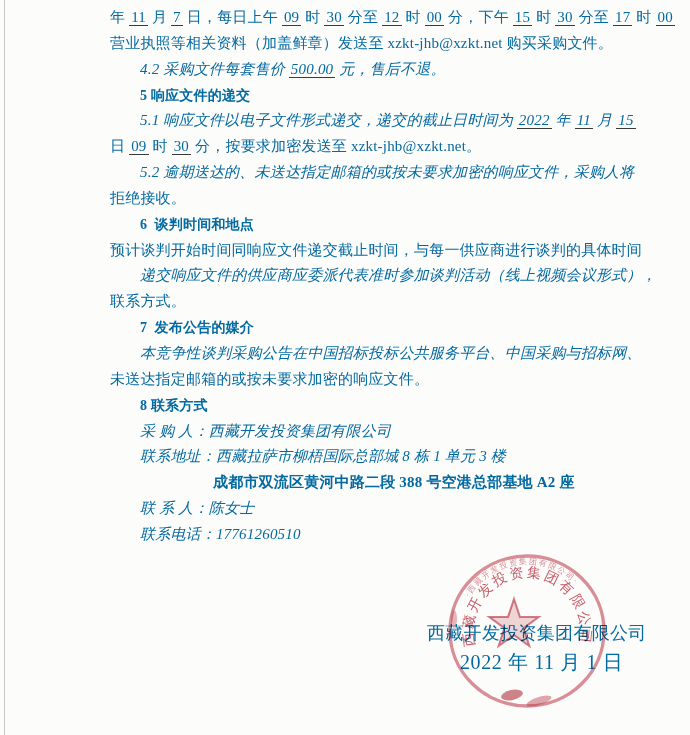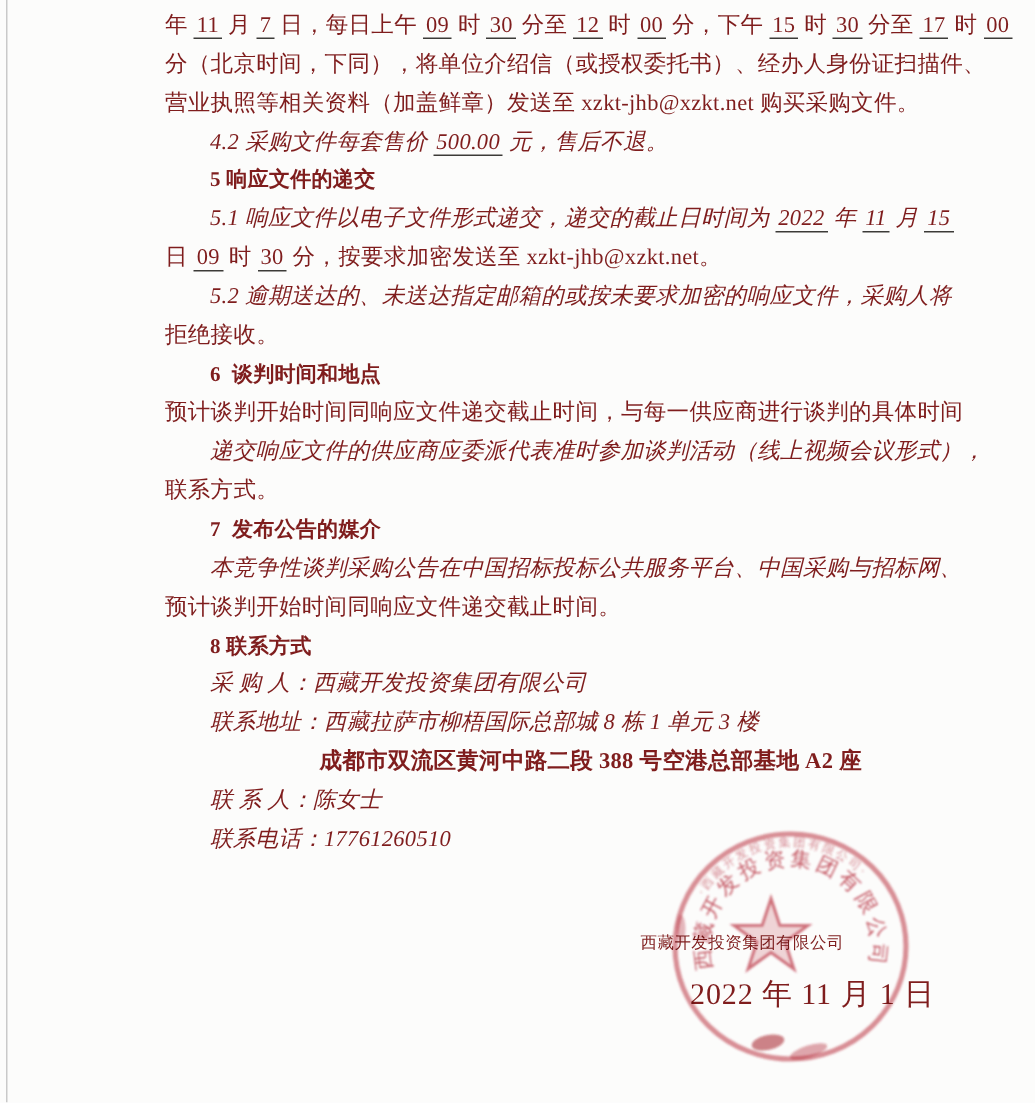--- a/index.html
+++ b/index.html
@@ -8,21 +8,21 @@
     width: 690px;
     height: 735px;
     background: #fcfcfb;
     overflow: hidden;
   }
   .page {
     position: relative;
     width: 690px;
     height: 735px;
     font-family: "Liberation Serif", "DejaVu Serif", serif;
-    color: #7f1d1d;
+    color: #0369a1;
   }
   .scan-edge {
     position: absolute;
     left: 4px;
     top: 0;
     width: 1px;
     height: 735px;
     background: #c9c9c9;
   }
   .text-block {
@@ -42,21 +42,21 @@
   .line.heading { padding-left: 30px; font-weight: bold; font-size: 14px; }
   .line.value-cont { padding-left: 103px; font-weight: bold; }
   .u {
     border-bottom: 1px solid #3c3b38;
     padding: 0 2px;
   }
   .sig-company {
     position: absolute;
     left: 427px;
     top: 621px;
-    font-size: 11px;
+    font-size: 18px;
     letter-spacing: 0.3px;
   }
   .sig-date {
     position: absolute;
     left: 460px;
     top: 649px;
     font-size: 20px;
     letter-spacing: 0.6px;
   }
   .seal {
@@ -82,35 +82,34 @@
 </style>
 </head>
 <body>
 
 <div class="page">
 
   <div class="scan-edge"></div>
 
   <div class="text-block">
       <div class="line cont">年 <span class="u">11</span> 月 <span class="u">7</span> 日，每日上午 <span class="u">09</span> 时 <span class="u">30</span> 分至 <span class="u">12</span> 时 <span class="u">00</span> 分，下午 <span class="u">15</span> 时 <span class="u">30</span> 分至 <span class="u">17</span> 时 <span class="u">00</span></div>
-      <div class="line cont">分（北京时间，下同），将单位介绍信（或授权委托书）、经办人身份证扫描件、</div>
       <div class="line cont">营业执照等相关资料（加盖鲜章）发送至 xzkt-jhb@xzkt.net 购买采购文件。</div>
       <div class="line indent">4.2 采购文件每套售价 <span class="u">500.00</span> 元，售后不退。</div>
       <div class="line heading">5 响应文件的递交</div>
       <div class="line indent">5.1 响应文件以电子文件形式递交，递交的截止日时间为 <span class="u">2022</span> 年 <span class="u">11</span> 月 <span class="u">15</span></div>
       <div class="line cont">日 <span class="u">09</span> 时 <span class="u">30</span> 分，按要求加密发送至 xzkt-jhb@xzkt.net。</div>
       <div class="line indent">5.2 逾期送达的、未送达指定邮箱的或按未要求加密的响应文件，采购人将</div>
       <div class="line cont">拒绝接收。</div>
       <div class="line heading">6  谈判时间和地点</div>
       <div class="line cont">预计谈判开始时间同响应文件递交截止时间，与每一供应商进行谈判的具体时间</div>
       <div class="line indent">递交响应文件的供应商应委派代表准时参加谈判活动（线上视频会议形式），</div>
       <div class="line cont">联系方式。</div>
       <div class="line heading">7  发布公告的媒介</div>
       <div class="line indent">本竞争性谈判采购公告在中国招标投标公共服务平台、中国采购与招标网、</div>
-      <div class="line cont">预计谈判开始时间同响应文件递交截止时间。</div>
+      <div class="line cont">未送达指定邮箱的或按未要求加密的响应文件。</div>
       <div class="line heading">8 联系方式</div>
       <div class="line indent">采 购 人：西藏开发投资集团有限公司</div>
       <div class="line indent">联系地址：西藏拉萨市柳梧国际总部城 8 栋 1 单元 3 楼</div>
       <div class="line value-cont">成都市双流区黄河中路二段 388 号空港总部基地 A2 座</div>
       <div class="line indent">联 系 人：陈女士</div>
       <div class="line indent">联系电话：17761260510</div>
     </div>
 
   <div class="sig-company">西藏开发投资集团有限公司</div>
 

